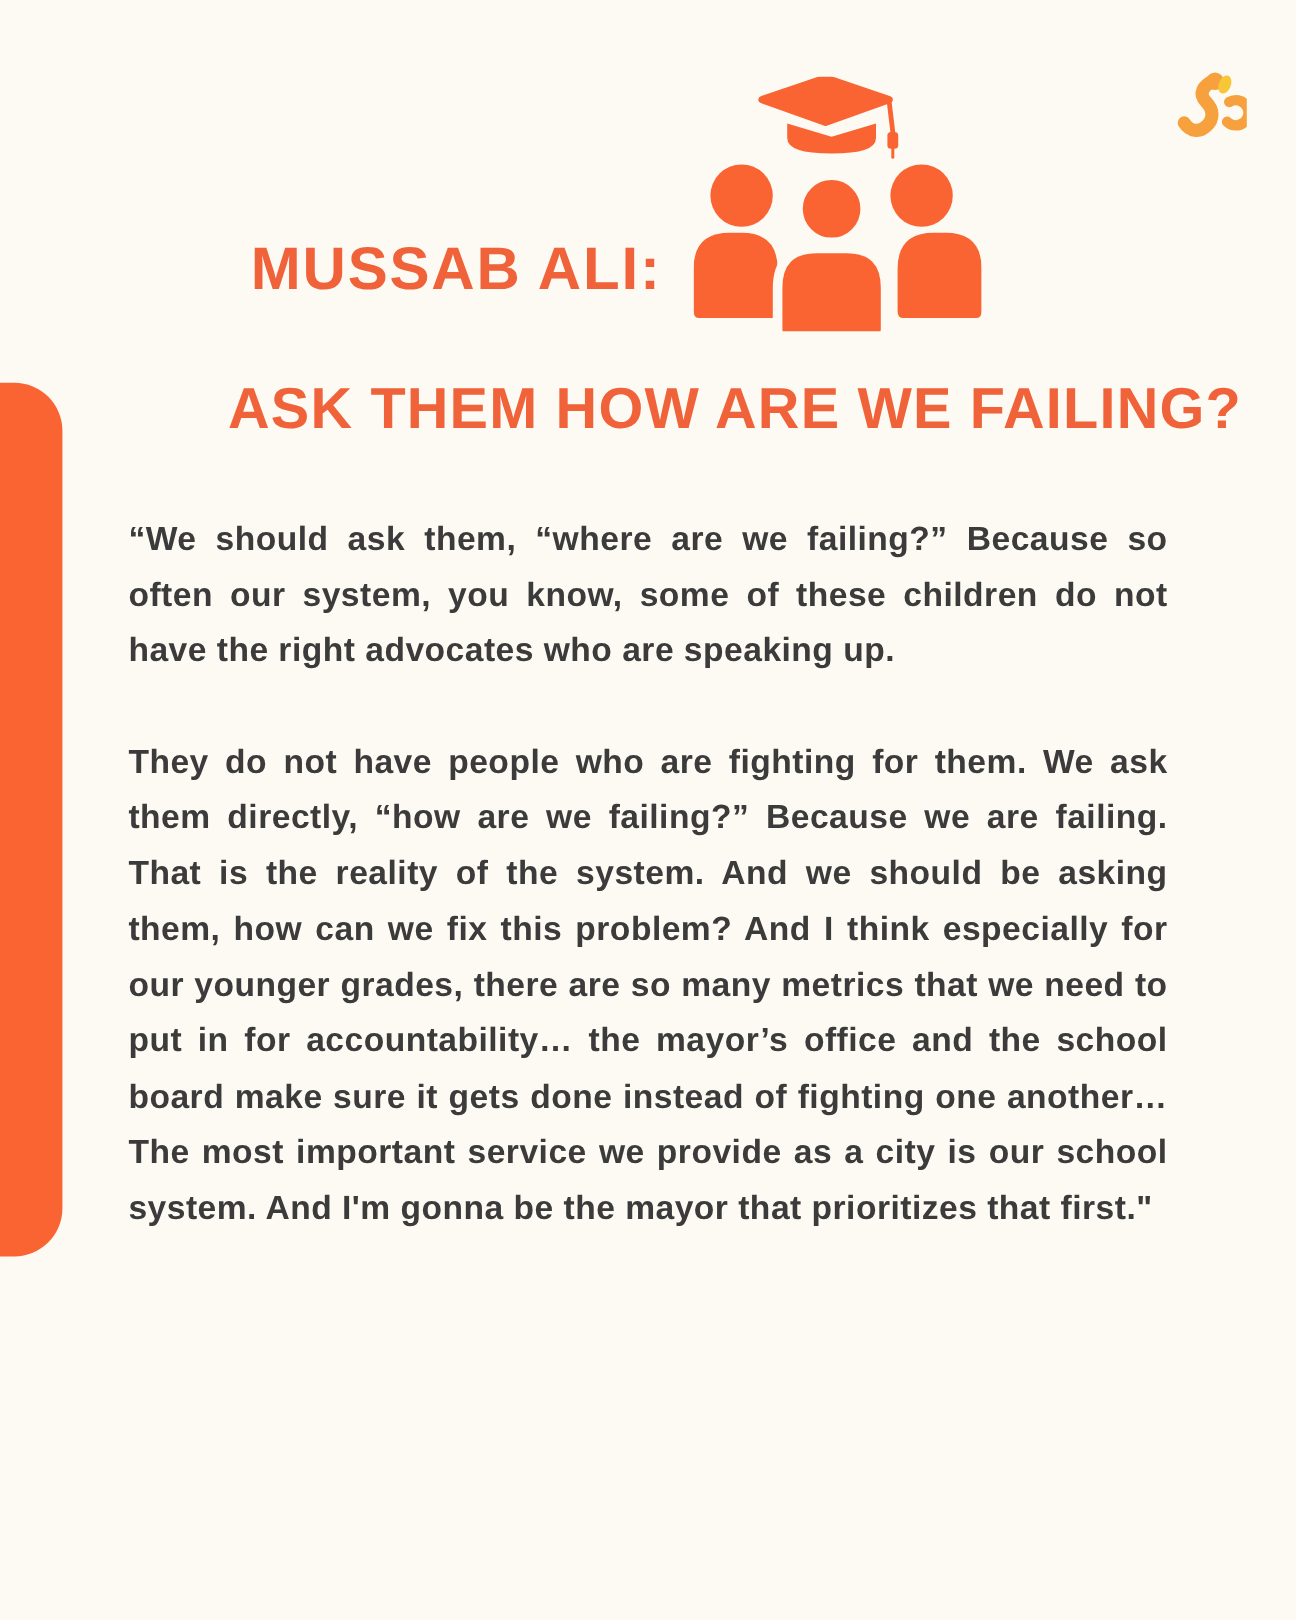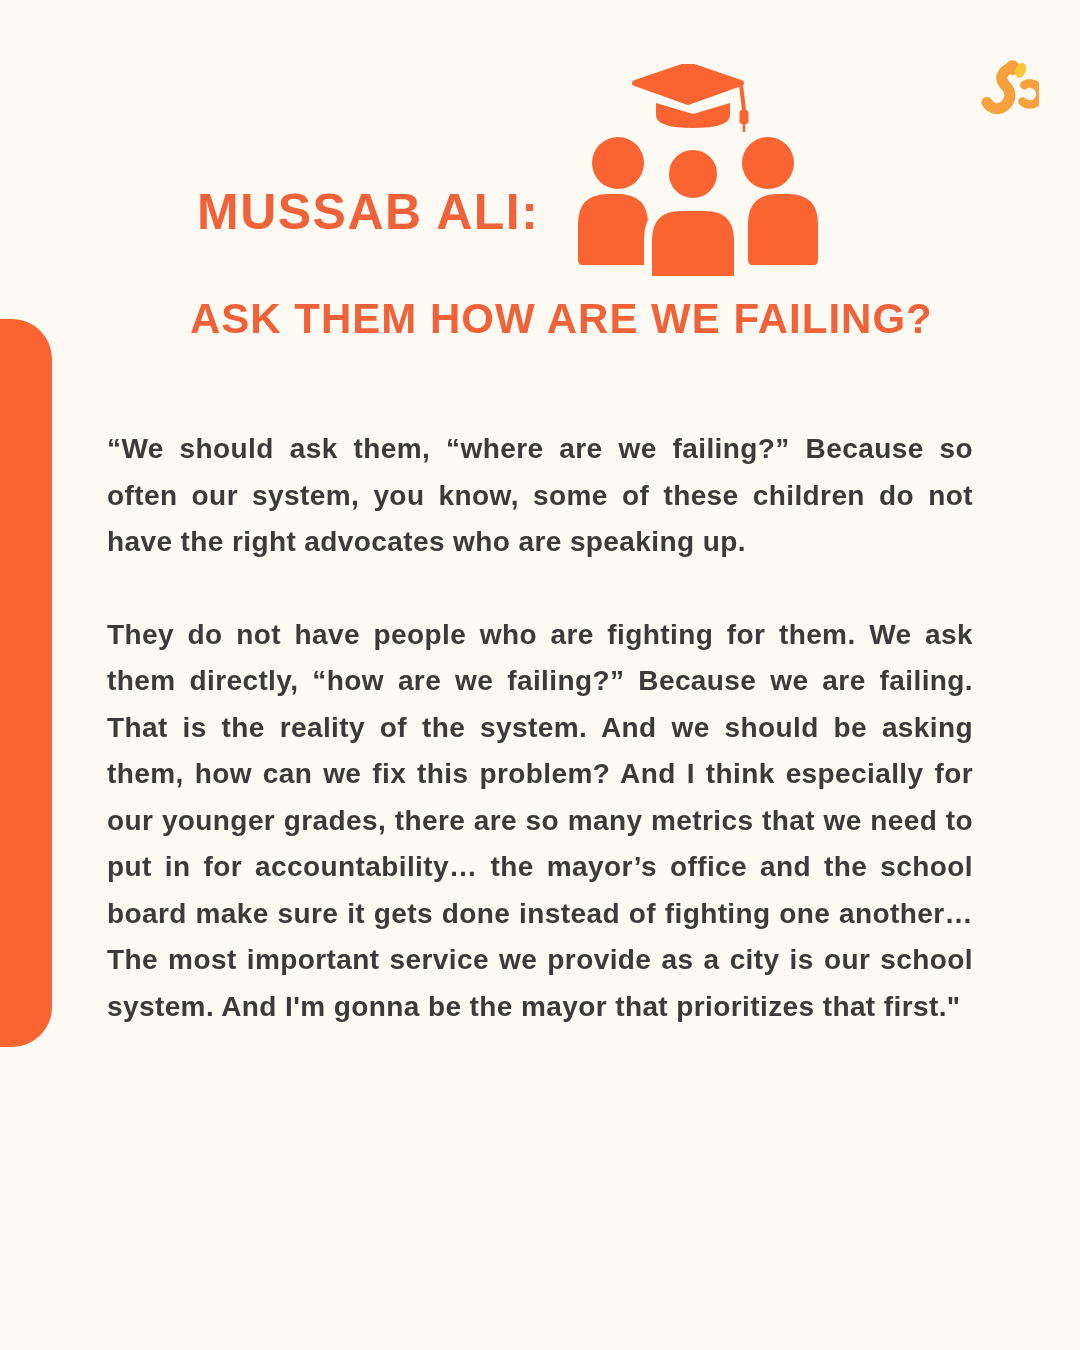--- a/index.html
+++ b/index.html
@@ -18,32 +18,32 @@
     border-radius:0 40px 40px 0;
   }
   .logo{
     position:absolute;
     left:975px;top:58px;
     width:64px;height:76px;
   }
   .title{
     position:absolute;
     left:193px;top:183px;
-    margin:4px;
+    margin:16px;
     font-size:50px;
     line-height:50px;
     font-weight:bold;
     letter-spacing:1.5px;
     color:#F0633A;
   }
   .subtitle{
     position:absolute;
-    left:190px;top:300px;
+    left:190px;top:323px;
     margin:0;
-    font-size:42px;
+    font-size:48px;
     line-height:38px;
     font-weight:bold;
     letter-spacing:1px;
     color:#F0633A;
   }
   .icon{
     position:absolute;
     left:578px;top:64px;
     width:240px;height:230px;
   }

